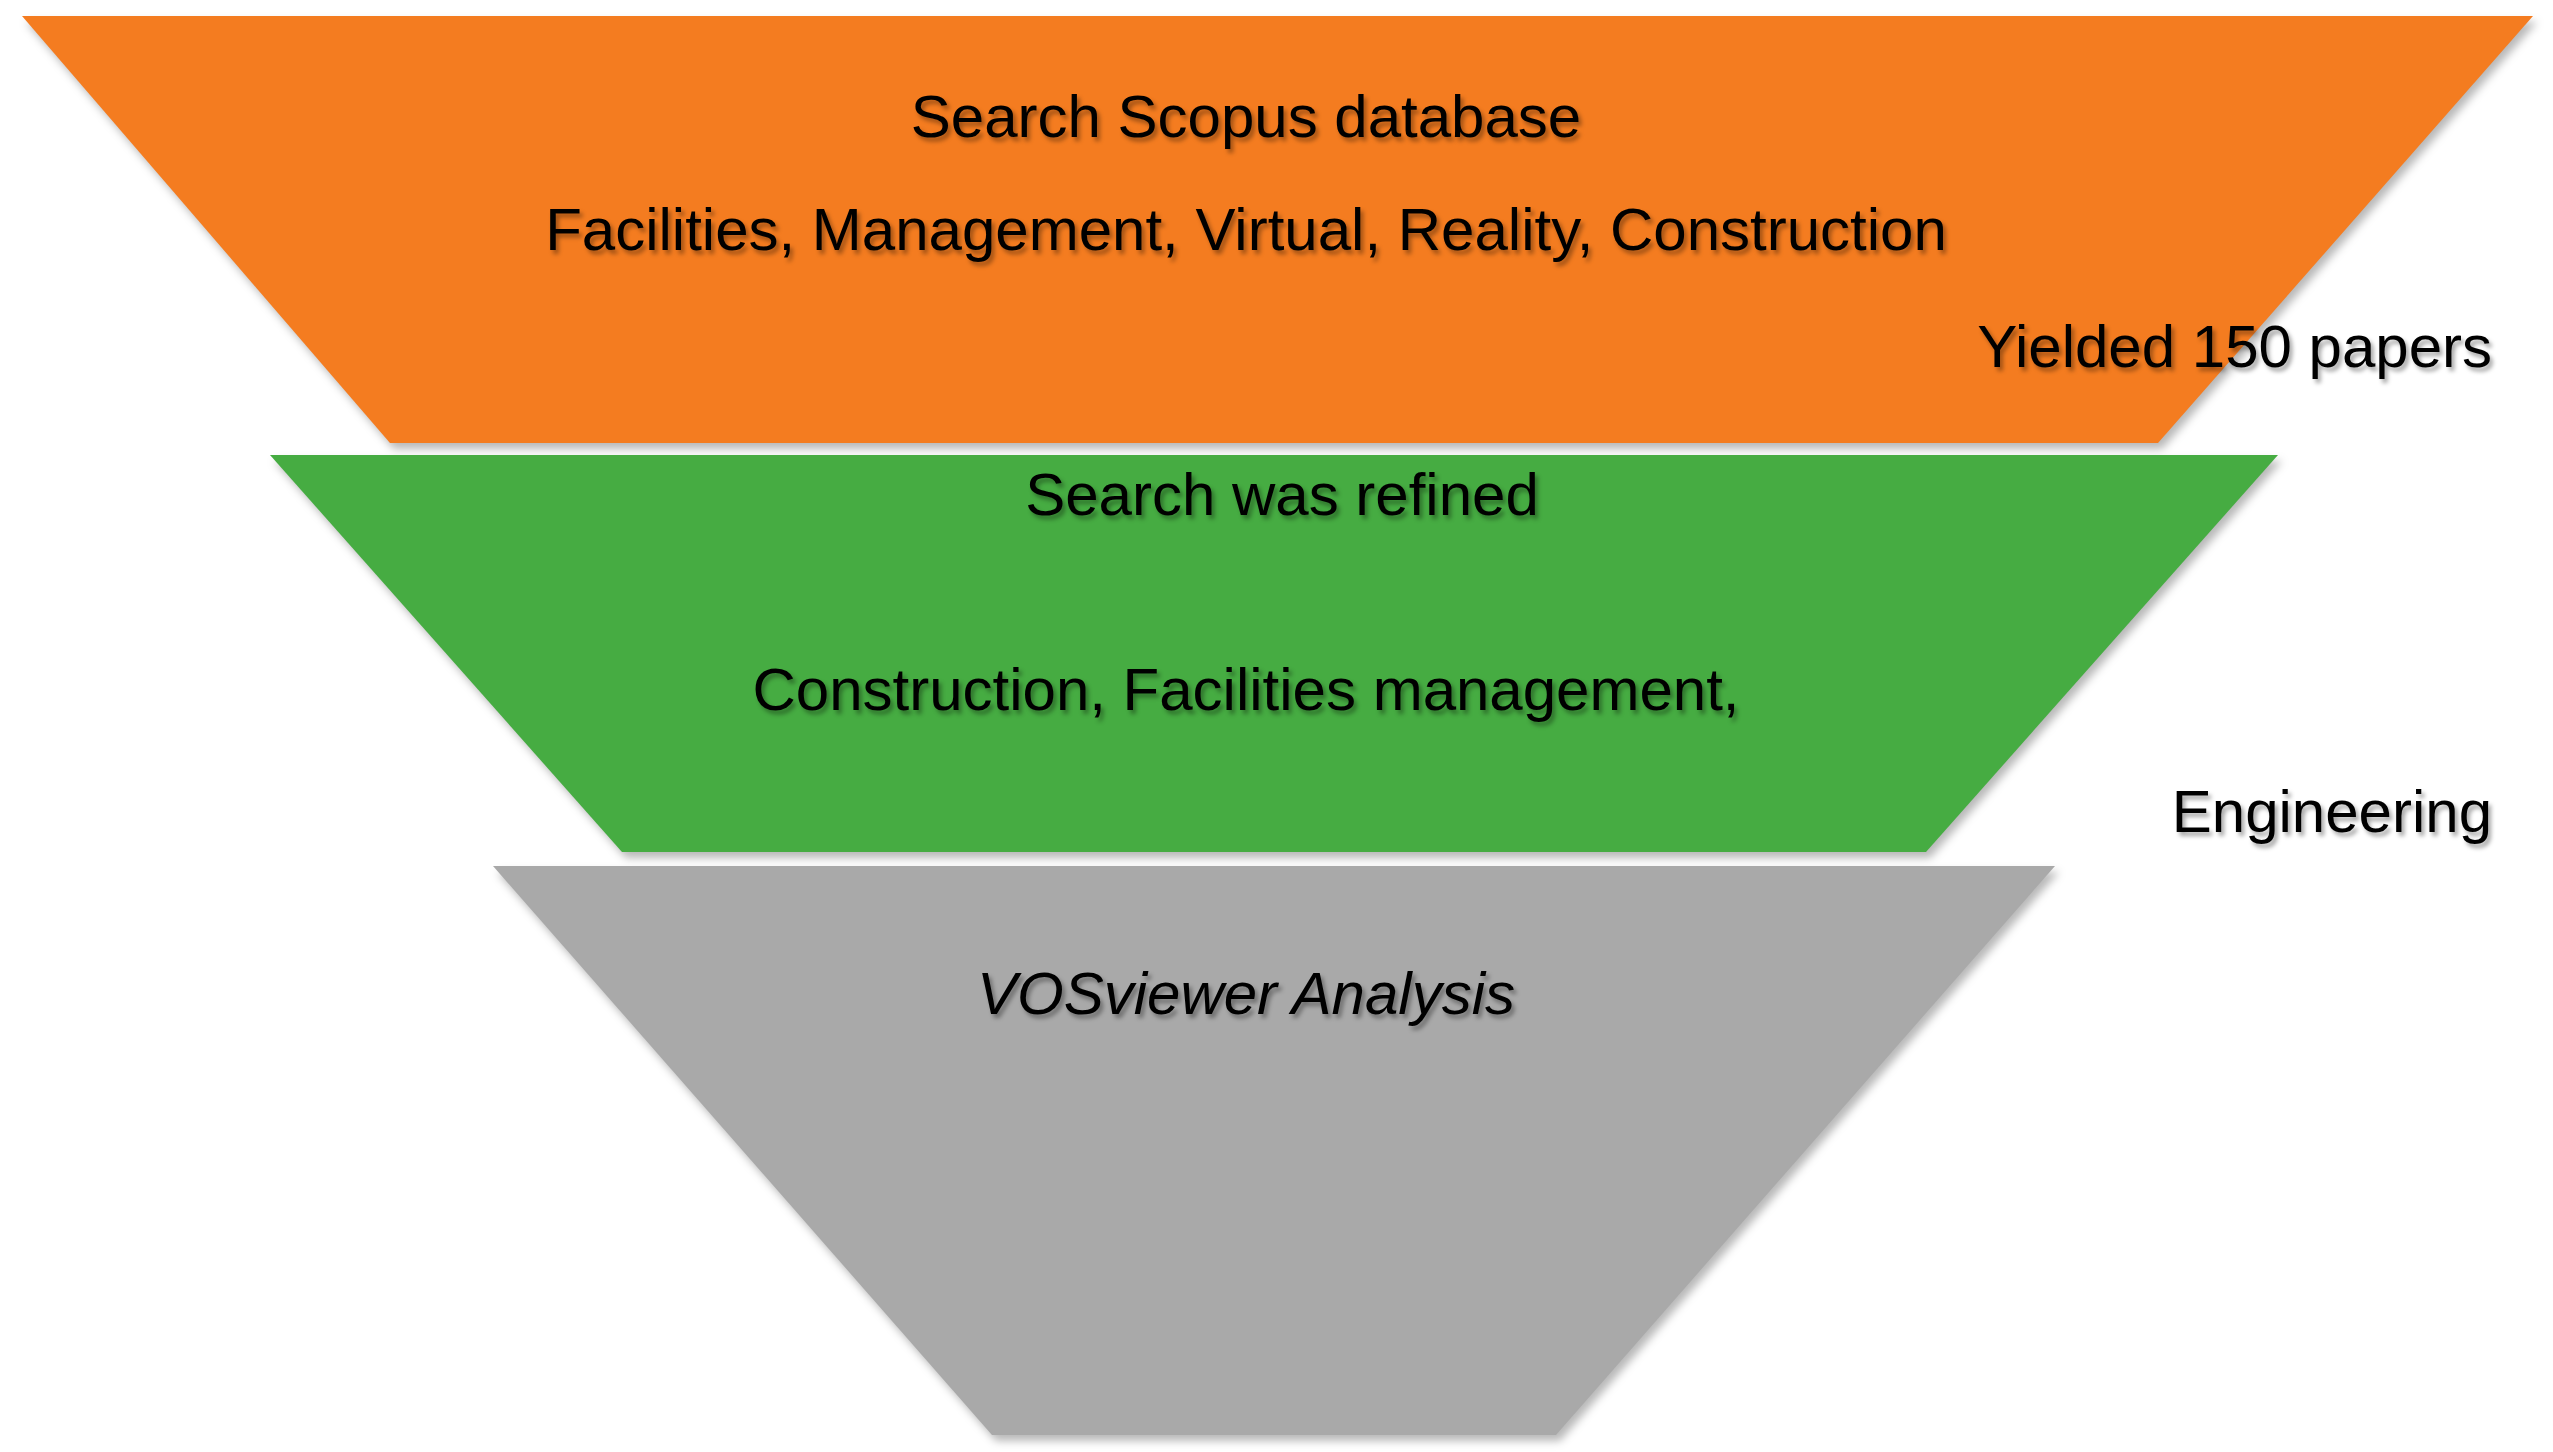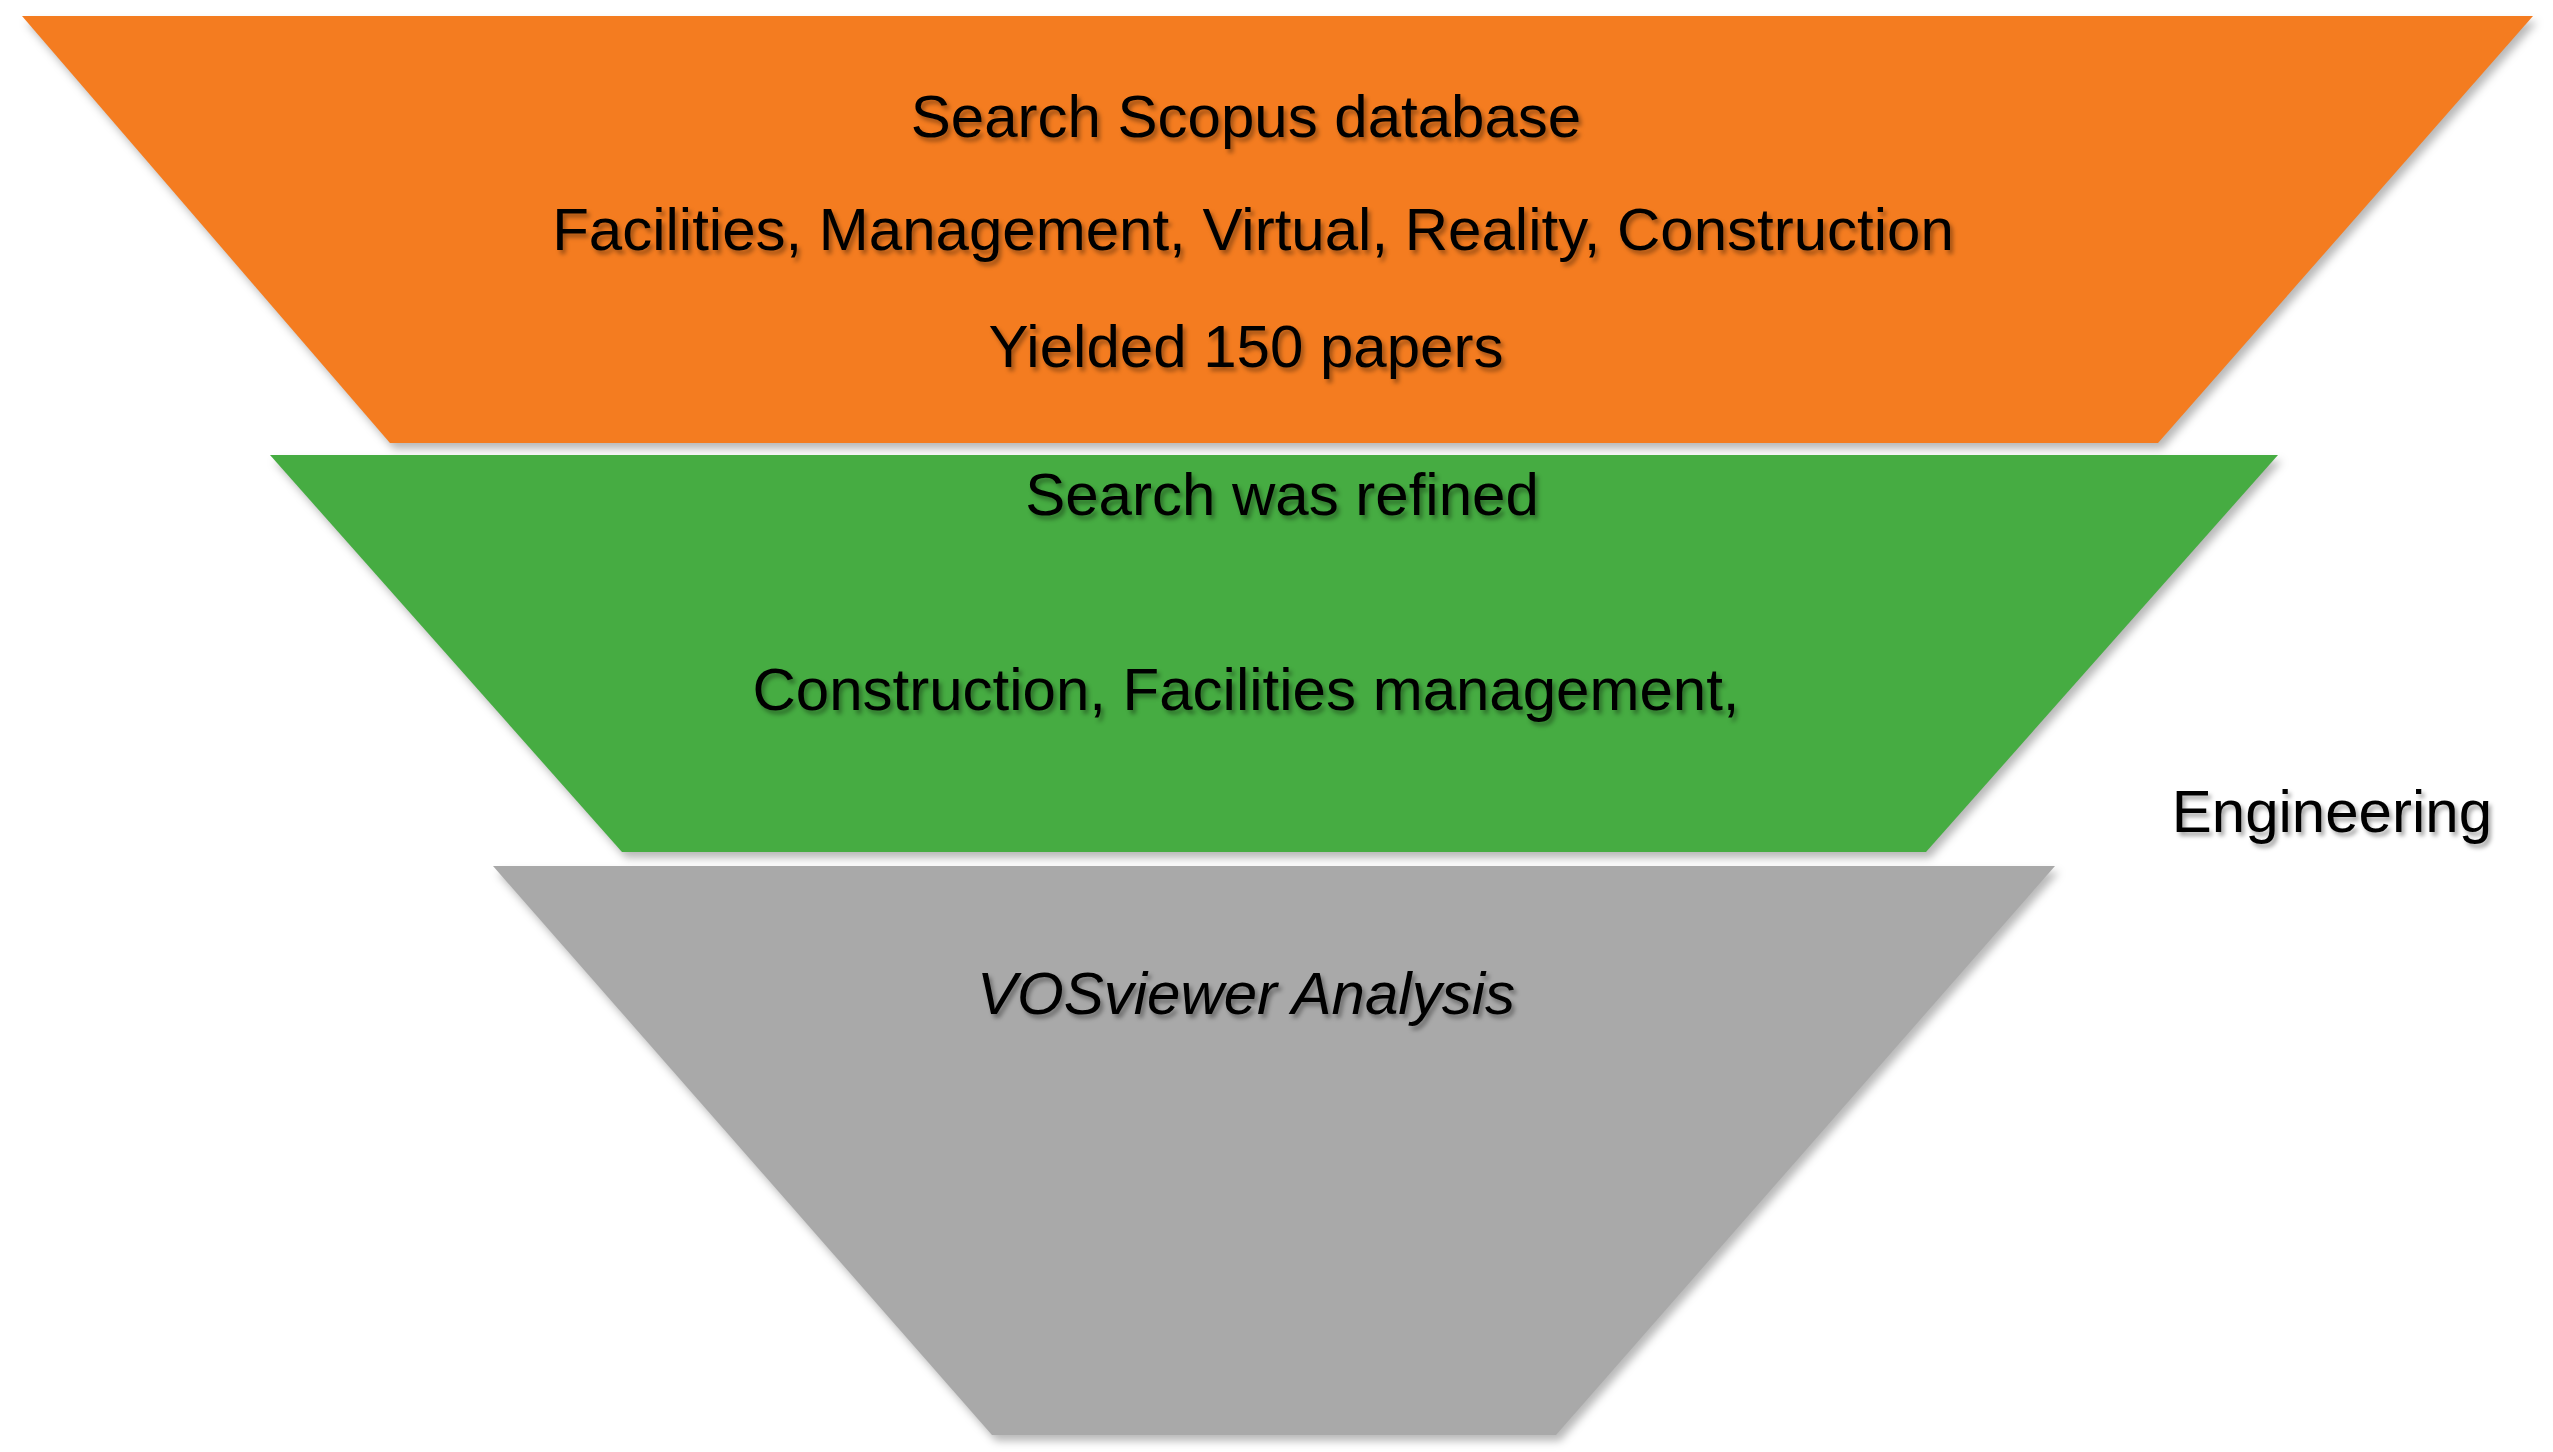--- a/index.html
+++ b/index.html
@@ -39,22 +39,22 @@
     left: 0;
     width: 2492px;
     text-align: center;
     font-size: 60px;
     line-height: 72px;
     color: #000000;
     text-shadow: 3px 4px 4px rgba(0,0,0,0.35);
     white-space: nowrap;
   }
   .l1 { top: 81px; }
-  .l2 { top: 194px; margin-left: 7px; }
-  .l3 { top: 311px; }
+  .l2 { top: 194px; }
+  .l3 { top: 311px; text-align: right; }
   .l4 { top: 459px; padding-left: 36px; }
   .l5 { top: 572px; }
   .l6 { top: 654px; }
   .l7 { top: 776px; text-align: right; }
   .l8 { top: 958px; font-style: italic; }
   .l9 { top: 1071px; }
 </style>
 </head>
 <body>
 

